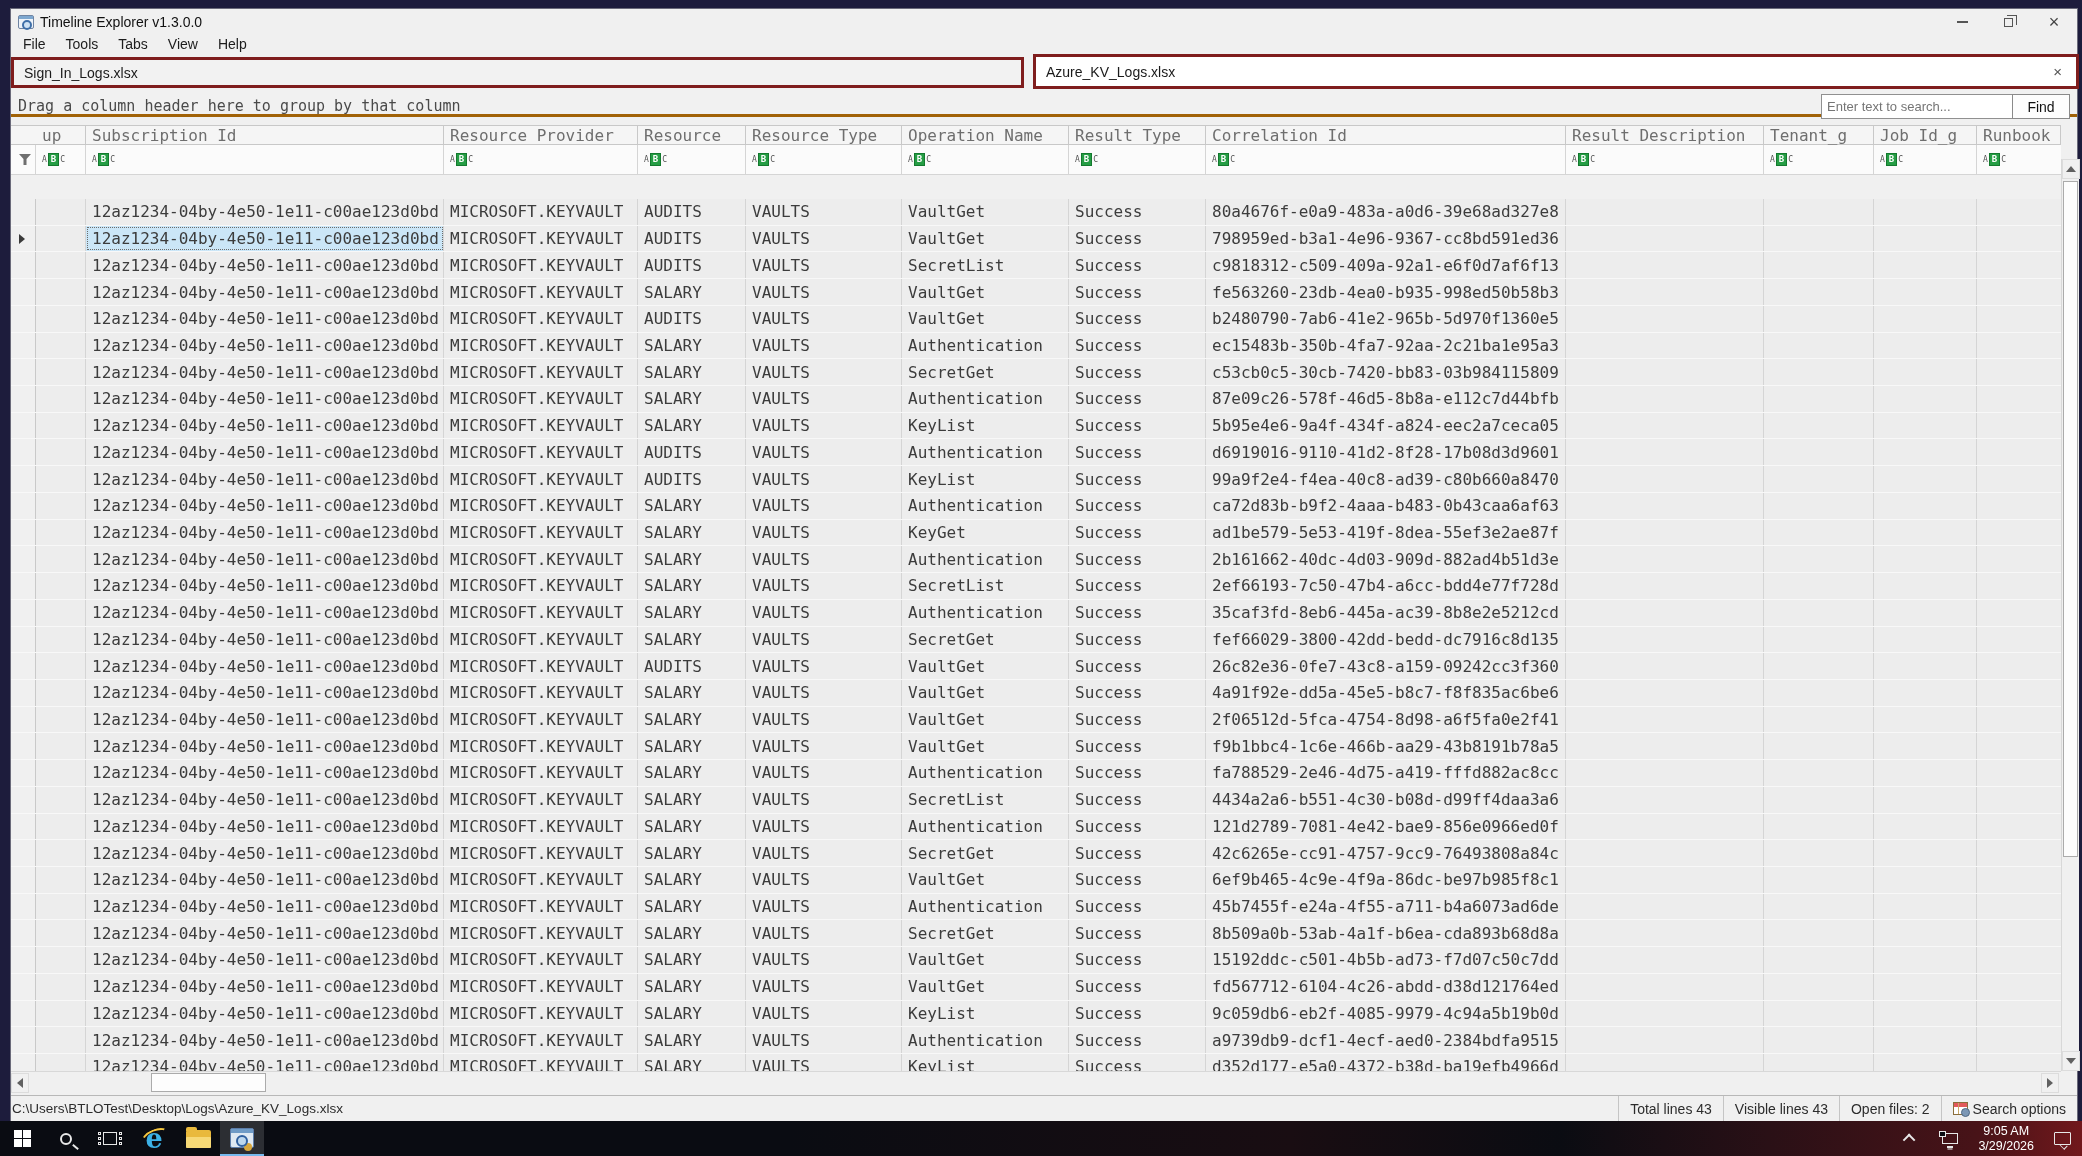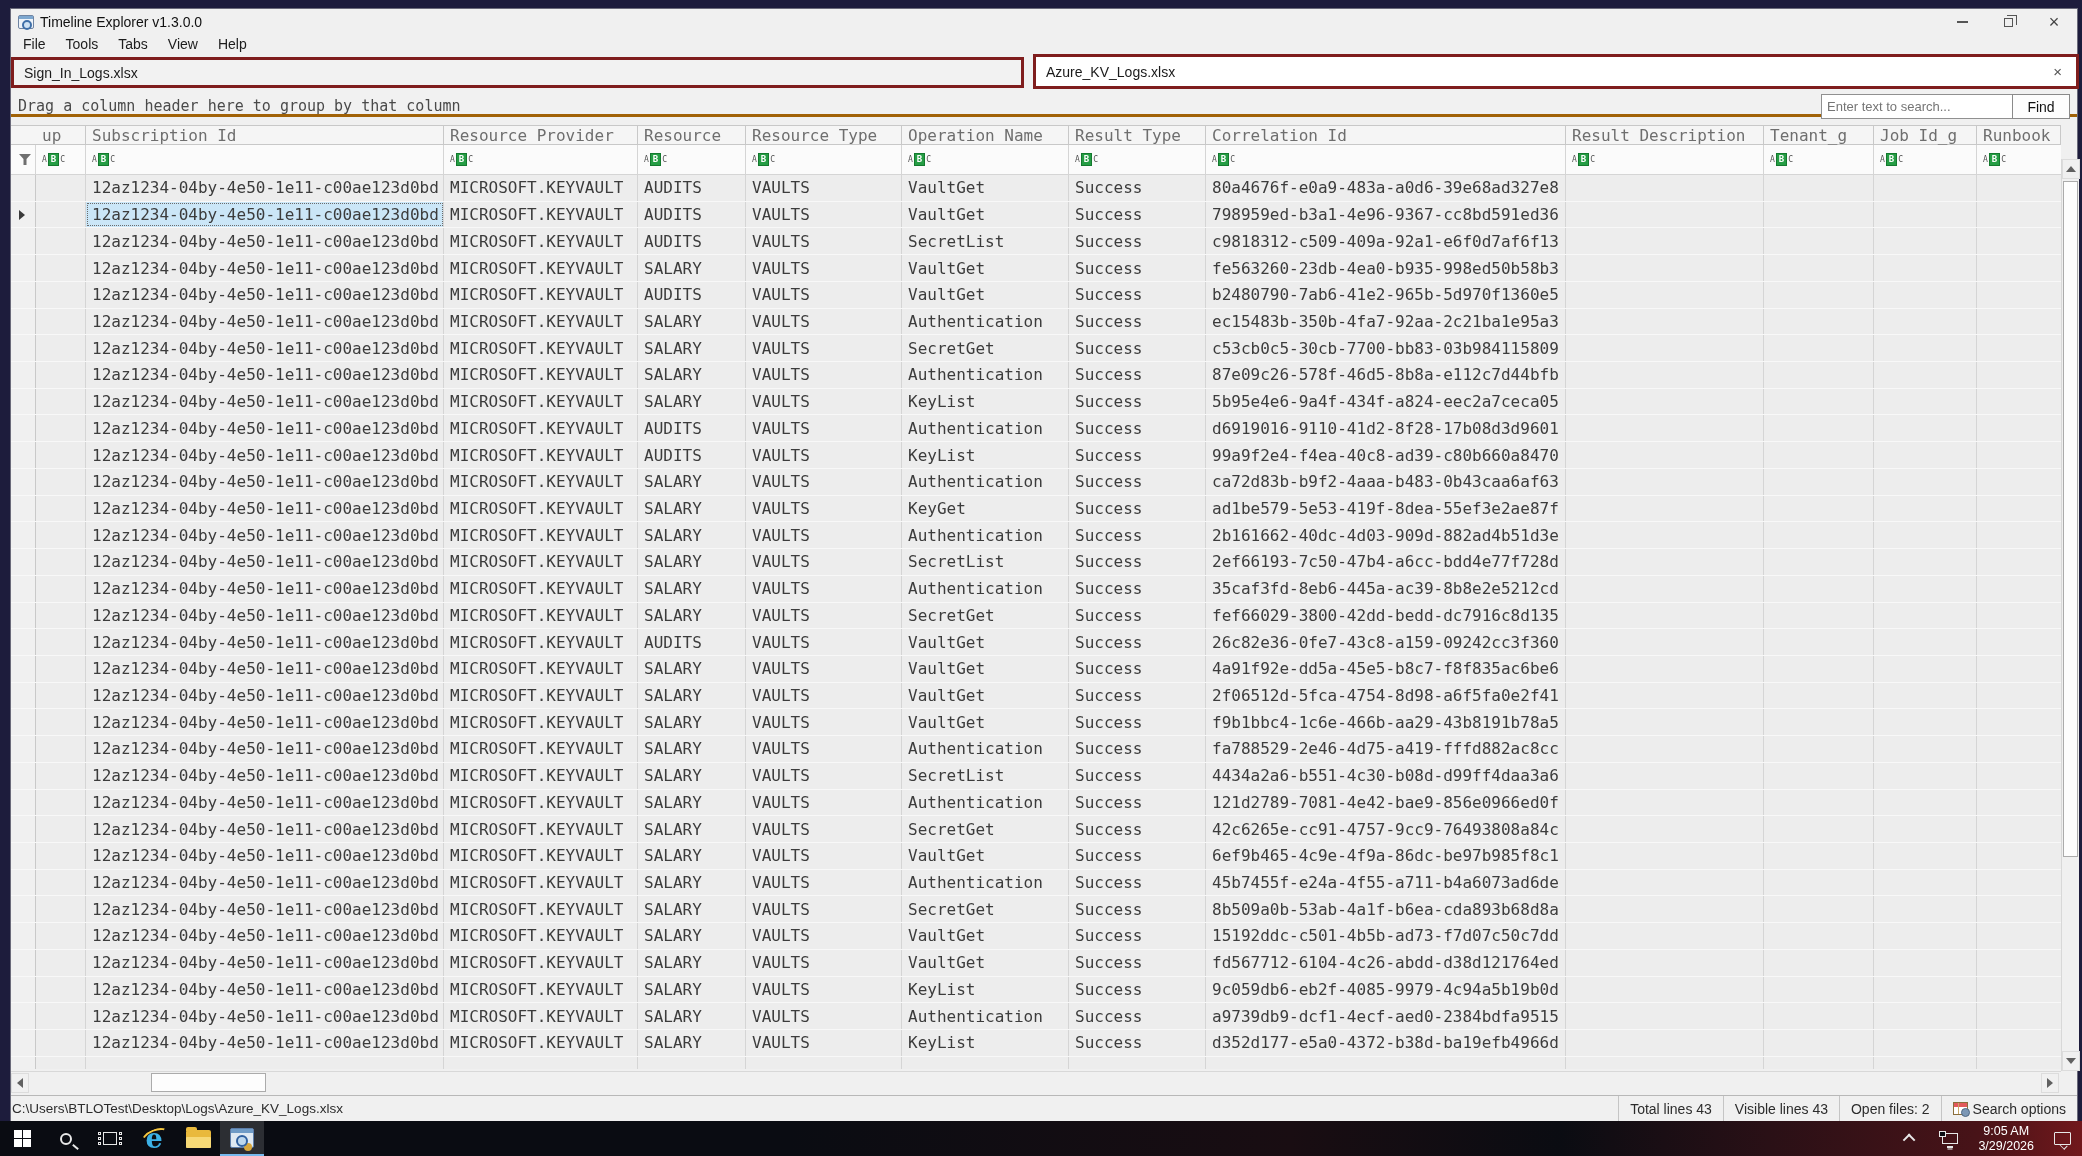--- a/index.html
+++ b/index.html
@@ -49,21 +49,21 @@
   .hdr-row .cell { border-right:1px solid #c8c8c8; font-family:"DejaVu Sans Mono", monospace; font-size:16px; color:#6e6e6e; }
   .filter-row { height:30px; background:#fbfbfb; border-bottom:1px solid #d5d5d5; }
   .filter-row .cell { align-items:center; }
 
   .abc { display:inline-flex; align-items:center; font-family:"DejaVu Sans Mono", monospace; }
   .abc i { font-style:normal; font-size:8px; color:#555; }
   .abc b { font-size:9px; color:#fff; background:#259d44; border:1px solid #137a2e; padding:1px 2px; margin:0 1px; line-height:9px; }
 
   .funnel { margin-left:2px; }
 
-  .grid-body { overflow:hidden; height:894px; background:#ededed; }
+  .grid-body { overflow:hidden; height:894px; background:#ededed;margin-top:24px; }
   .data-row { height:26.727px; background:#ededed; border-bottom:1px solid #f8f8f8; }
   .data-row .cell { font-family:"DejaVu Sans Mono", monospace; font-size:16px; color:#3c3c3c; }
   .data-row .c-sel { background:#f0f0f0; border-right:1px solid #c9c9c9; position:relative; }
   .c-sel.cur::after { content:""; position:absolute; left:8px; top:8px; border-left:6px solid #3a3a3a; border-top:5px solid transparent; border-bottom:5px solid transparent; }
   .cell.sel { background:#cbe6f7; outline:1px dotted #6b6b6b; outline-offset:-2px; }
 
   
   .vscroll { position:absolute; left:2050px; top:150px; width:18px; height:912px; background:#f0f0f0; border-left:1px solid #d8d8d8; }
   .vthumb { position:absolute; left:1px; top:22px; width:15px; height:676px; background:#fdfdfd; border:1px solid #ababab; }
   .sbtn { position:absolute; width:18px; height:20px; background:#f0f0f0; border:1px solid #dcdcdc; display:flex; align-items:center; justify-content:center; }
@@ -367,21 +367,21 @@
     </div>
         <div class="grow data-row">
       <div class="cell c-sel"></div>
       <div class="cell c-up"></div>
       <div class="cell c-sub">12az1234-04by-4e50-1e11-c00ae123d0bd</div>
       <div class="cell c-prov">MICROSOFT.KEYVAULT</div>
       <div class="cell c-res">SALARY</div>
       <div class="cell c-rtype">VAULTS</div>
       <div class="cell c-op">SecretGet</div>
       <div class="cell c-result">Success</div>
-      <div class="cell c-corr">c53cb0c5-30cb-7700-bb83-03b984115809</div>
+      <div class="cell c-corr">c53cb0c5-30cb-7420-bb83-03b984115809</div>
       <div class="cell c-desc"></div>
       <div class="cell c-ten"></div>
       <div class="cell c-job"></div>
       <div class="cell c-run"></div>
     </div>
         <div class="grow data-row">
       <div class="cell c-sel"></div>
       <div class="cell c-up"></div>
       <div class="cell c-sub">12az1234-04by-4e50-1e11-c00ae123d0bd</div>
       <div class="cell c-prov">MICROSOFT.KEYVAULT</div>

